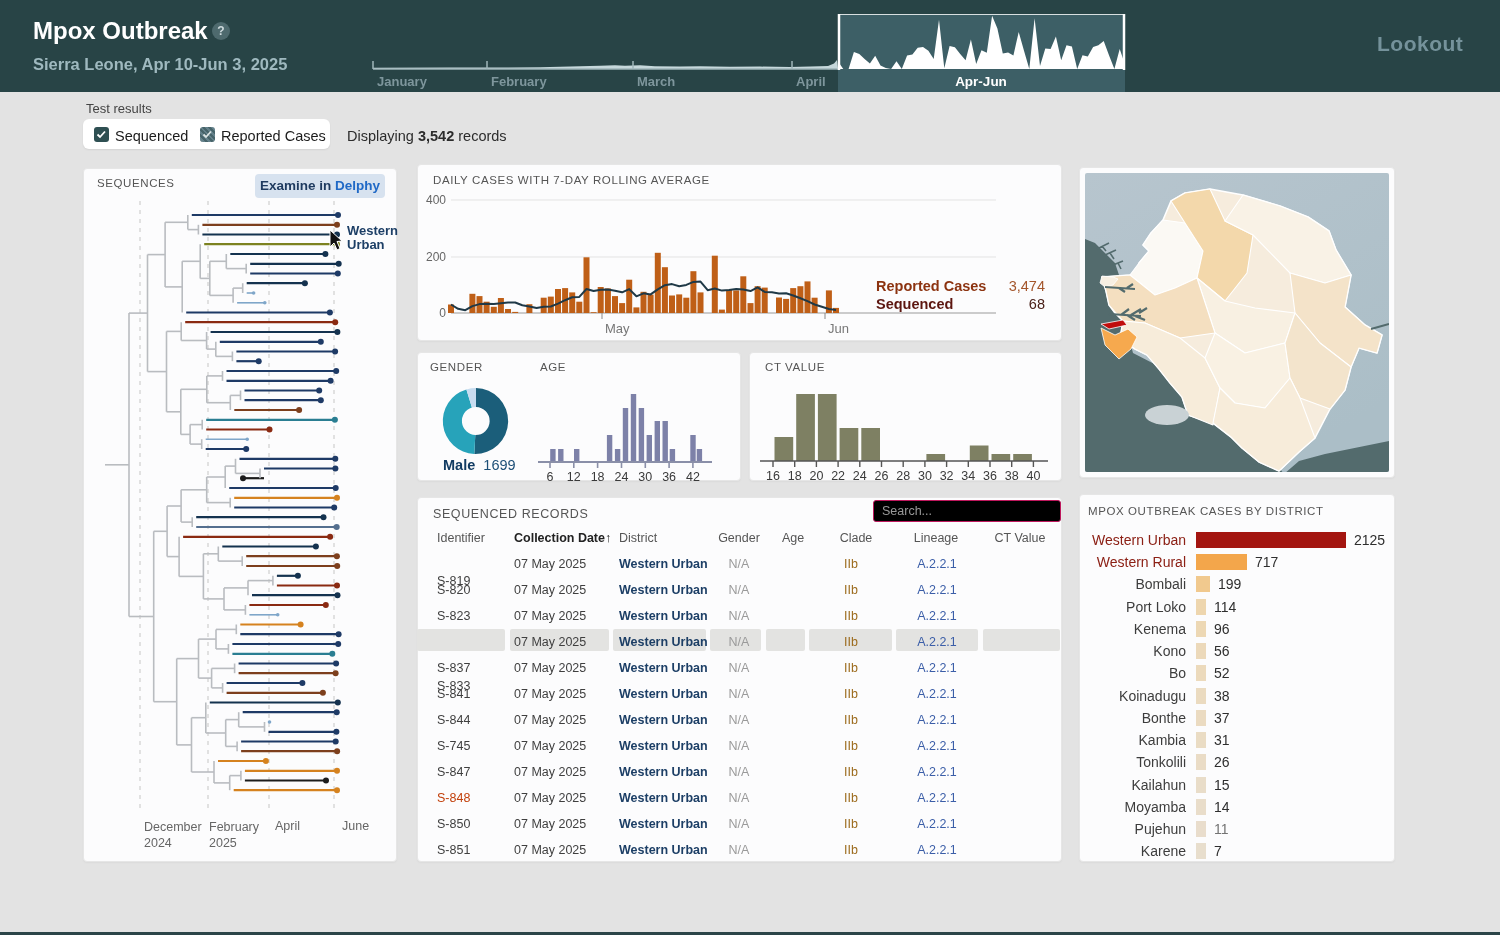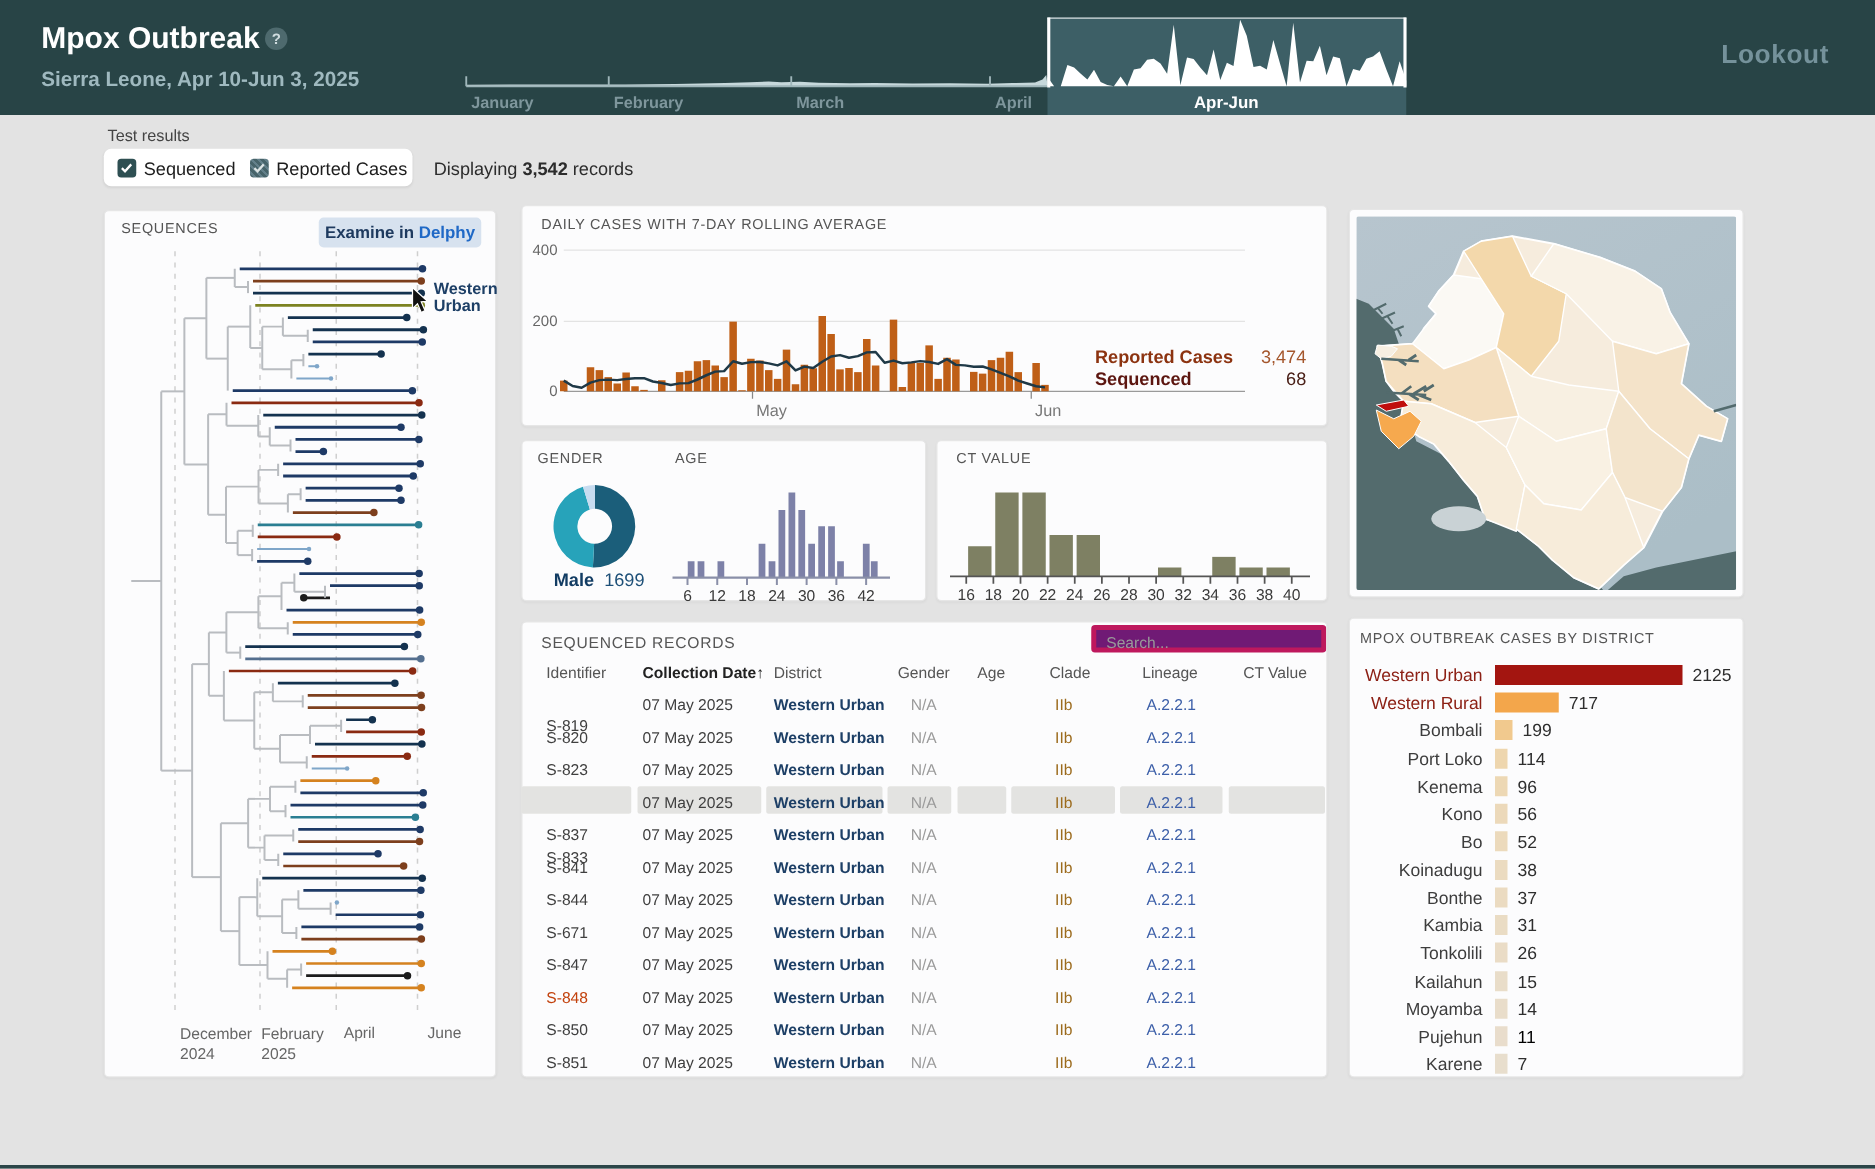--- a/index.html
+++ b/index.html
@@ -450,21 +450,21 @@
     <line x1="990.0" y1="461" x2="990.0" y2="467" stroke="#555" stroke-width="1.4"></line>
     <text x="990.0" y="480" font-size="12.5" fill="#3a3a3a" text-anchor="middle">36</text>
     <line x1="1011.7" y1="461" x2="1011.7" y2="467" stroke="#555" stroke-width="1.4"></line>
     <text x="1011.7" y="480" font-size="12.5" fill="#3a3a3a" text-anchor="middle">38</text>
     <line x1="1033.4" y1="461" x2="1033.4" y2="467" stroke="#555" stroke-width="1.4"></line>
     <text x="1033.4" y="480" font-size="12.5" fill="#3a3a3a" text-anchor="middle">40</text>
   </svg>
 
 <div class="card" style="left:417px;top:497px;width:645px;height:365px;overflow:hidden;">
 <div class="lbl" style="left:15px;top:9px;font-size:12.5px;">SEQUENCED RECORDS</div>
-<div style="position:absolute;left:455px;top:2px;width:188px;height:22px;background:#701a75;border:4px solid #be185d;border-radius:3px;">
+<div style="position:absolute;left:455px;top:2px;width:188px;height:22px;background:#000000;border:1px solid #be185d;border-radius:3px;">
       <span style="position:absolute;left:8px;top:3px;font-size:12.5px;color:#999;">Search...</span>
     </div>
 </div>
 <div style="position:absolute;left:0;top:0;">
     <div style="position:absolute;left:437px;top:531px;font-size:12.5px;color:#555;font-weight:normal;white-space:nowrap;">Identifier</div>
     <div style="position:absolute;left:514px;top:531px;font-size:12.5px;color:#222;font-weight:bold;white-space:nowrap;">Collection Date↑</div>
     <div style="position:absolute;left:619px;top:531px;font-size:12.5px;color:#555;font-weight:normal;white-space:nowrap;">District</div>
     <div style="position:absolute;left:679px;top:531px;width:120px;text-align:center;font-size:12.5px;color:#555;white-space:nowrap;">Gender</div>
     <div style="position:absolute;left:733px;top:531px;width:120px;text-align:center;font-size:12.5px;color:#555;white-space:nowrap;">Age</div>
     <div style="position:absolute;left:796px;top:531px;width:120px;text-align:center;font-size:12.5px;color:#555;white-space:nowrap;">Clade</div>
@@ -513,21 +513,21 @@
 <div style="position:absolute;left:619px;top:687px;font-size:12.5px;color:#1d3f66;font-weight:600;white-space:nowrap;">Western Urban</div>
 <div style="position:absolute;left:707px;top:687px;width:64px;text-align:center;font-size:12.5px;color:#9a9a9a;">N/A</div>
 <div style="position:absolute;left:820px;top:687px;width:62px;text-align:center;font-size:12.5px;color:#9c6b1d;">IIb</div>
 <div style="position:absolute;left:905px;top:687px;width:64px;text-align:center;font-size:12.5px;color:#3b5ea8;">A.2.2.1</div>
 <div style="position:absolute;left:437px;top:713px;font-size:12.5px;color:#3f3f3f;white-space:nowrap;">S-844</div>
 <div style="position:absolute;left:514px;top:713px;font-size:12.5px;color:#3f3f3f;white-space:nowrap;">07 May 2025</div>
 <div style="position:absolute;left:619px;top:713px;font-size:12.5px;color:#1d3f66;font-weight:600;white-space:nowrap;">Western Urban</div>
 <div style="position:absolute;left:707px;top:713px;width:64px;text-align:center;font-size:12.5px;color:#9a9a9a;">N/A</div>
 <div style="position:absolute;left:820px;top:713px;width:62px;text-align:center;font-size:12.5px;color:#9c6b1d;">IIb</div>
 <div style="position:absolute;left:905px;top:713px;width:64px;text-align:center;font-size:12.5px;color:#3b5ea8;">A.2.2.1</div>
-<div style="position:absolute;left:437px;top:739px;font-size:12.5px;color:#3f3f3f;white-space:nowrap;">S-671</div>
+<div style="position:absolute;left:437px;top:739px;font-size:12.5px;color:#3f3f3f;white-space:nowrap;">S-745</div>
 <div style="position:absolute;left:514px;top:739px;font-size:12.5px;color:#3f3f3f;white-space:nowrap;">07 May 2025</div>
 <div style="position:absolute;left:619px;top:739px;font-size:12.5px;color:#1d3f66;font-weight:600;white-space:nowrap;">Western Urban</div>
 <div style="position:absolute;left:707px;top:739px;width:64px;text-align:center;font-size:12.5px;color:#9a9a9a;">N/A</div>
 <div style="position:absolute;left:820px;top:739px;width:62px;text-align:center;font-size:12.5px;color:#9c6b1d;">IIb</div>
 <div style="position:absolute;left:905px;top:739px;width:64px;text-align:center;font-size:12.5px;color:#3b5ea8;">A.2.2.1</div>
 <div style="position:absolute;left:437px;top:765px;font-size:12.5px;color:#3f3f3f;white-space:nowrap;">S-847</div>
 <div style="position:absolute;left:514px;top:765px;font-size:12.5px;color:#3f3f3f;white-space:nowrap;">07 May 2025</div>
 <div style="position:absolute;left:619px;top:765px;font-size:12.5px;color:#1d3f66;font-weight:600;white-space:nowrap;">Western Urban</div>
 <div style="position:absolute;left:707px;top:765px;width:64px;text-align:center;font-size:12.5px;color:#9a9a9a;">N/A</div>
 <div style="position:absolute;left:820px;top:765px;width:62px;text-align:center;font-size:12.5px;color:#9c6b1d;">IIb</div>
@@ -654,19 +654,19 @@
 <div style="position:absolute;left:127px;top:2px;font-size:14px;color:#2e2e2e;">15</div>
 </div>
 <div style="position:absolute;left:1087px;top:797px;width:300px;height:22px;">
 <div style="position:absolute;right:201px;top:2px;font-size:14px;font-weight:400;color:#3d3d3d;white-space:nowrap;">Moyamba</div>
 <div style="position:absolute;left:109px;top:2px;width:10px;height:16px;background:#e9ddca;"></div>
 <div style="position:absolute;left:127px;top:2px;font-size:14px;color:#2e2e2e;">14</div>
 </div>
 <div style="position:absolute;left:1087px;top:819px;width:300px;height:22px;">
 <div style="position:absolute;right:201px;top:2px;font-size:14px;font-weight:400;color:#3d3d3d;white-space:nowrap;padding-left:23px;">Pujehun</div>
 <div style="position:absolute;left:109px;top:2px;width:10px;height:16px;background:#e9ddcc;"></div>
-<div style="position:absolute;left:127px;top:2px;font-size:14px;color:#000000;">11</div>
+<div style="position:absolute;left:127px;top:2px;font-size:14px;color:#737373;">11</div>
 </div>
 <div style="position:absolute;left:1087px;top:841px;width:300px;height:22px;">
 <div style="position:absolute;right:201px;top:2px;font-size:14px;font-weight:400;color:#3d3d3d;white-space:nowrap;">Karene</div>
 <div style="position:absolute;left:109px;top:2px;width:10px;height:16px;background:#e8decd;"></div>
 <div style="position:absolute;left:127px;top:2px;font-size:14px;color:#2e2e2e;">7</div>
 </div>
 <div style="position:absolute;left:0;top:932px;width:1500px;height:3px;background:#2b4548;"></div>
 </body></html>

